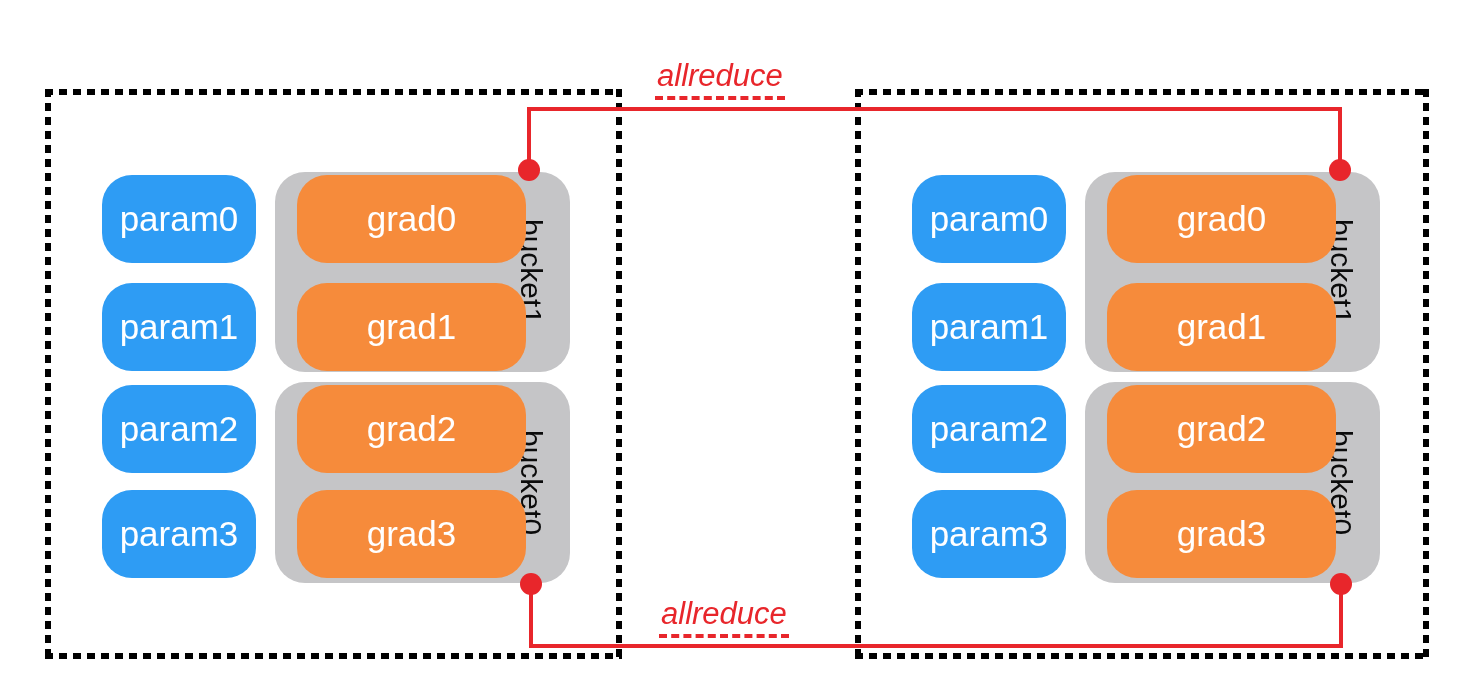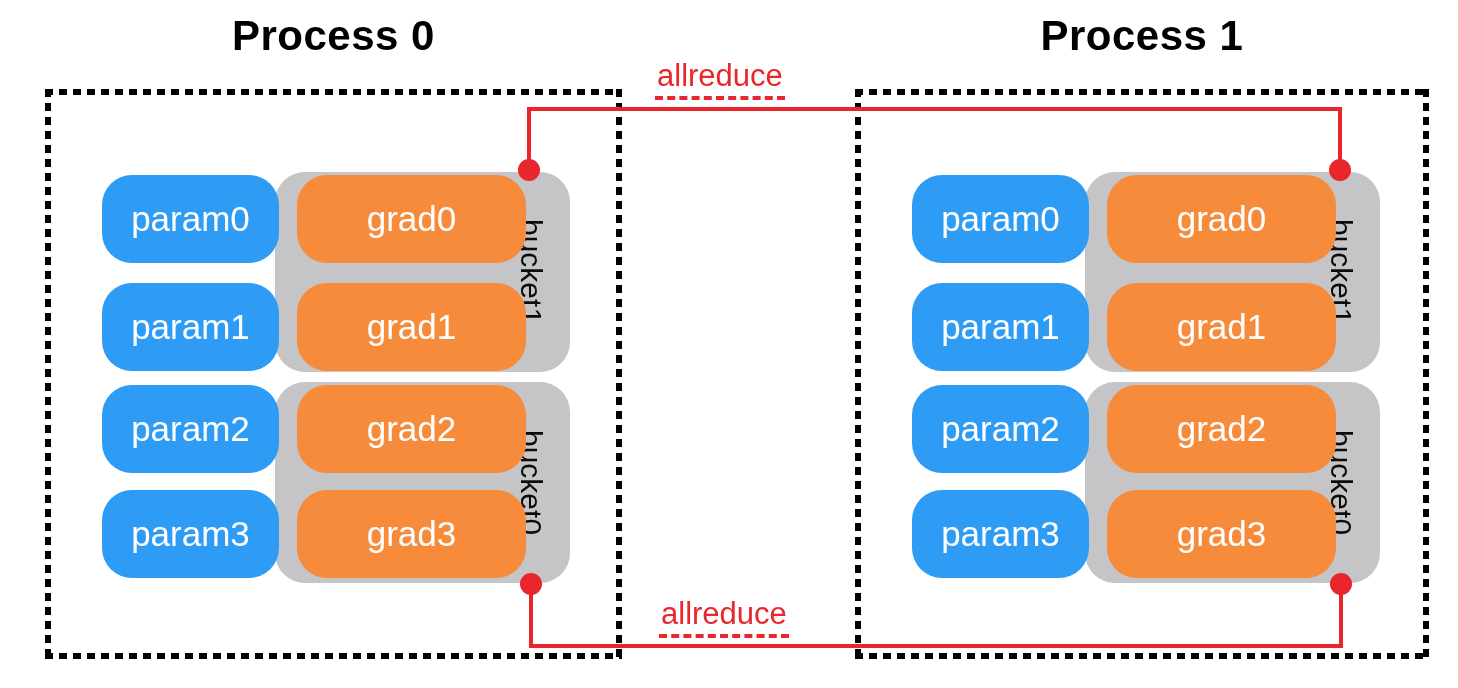--- a/index.html
+++ b/index.html
@@ -44,40 +44,41 @@
   .block{
     position:absolute;
     height:88px;
     border-radius:30px;
     display:flex;
     align-items:center;
     justify-content:center;
     color:#ffffff;
     font-size:35px;
   }
-  .param{width:177px;background:var(--blue);}
+  .param{width:154px;background:var(--blue);}
   .grad{width:229px;background:var(--orange);}
   .bucket-label{
     position:absolute;
     width:78px;
     display:flex;
     align-items:center;
     justify-content:center;
     writing-mode:vertical-rl;
     text-orientation:mixed;
     font-size:30px;
     color:#0b0b0b;
   }
   .allreduce-label{
     position:absolute;
     color:var(--red);
     font-size:31px;
     line-height:1.05;
     padding:0 2px 3px 2px;
     border-bottom:4px dashed var(--red);
+    font-style:italic;
   }
   .connector-overlay{
     position:absolute;
     left:0;top:0;
     width:1458px;height:688px;
     pointer-events:none;
     z-index:10;
   }
   .connector-line{
     fill:none;
@@ -87,42 +88,40 @@
   .connector-dot{
     fill:var(--red);
     stroke:none;
   }
 </style>
 </head>
 <body>
 
 <div class="stage">
 
-  <div class="process-title" style="left:45px;width:577px;">Process 0</div>
 
   <div class="process-box" style="left:45px;top:89px;width:577px;height:570px;"></div>
 
   <div class="bucket" style="left:275px;top:172px;width:295px;height:200px;"></div>
 
   <div class="bucket" style="left:275px;top:382px;width:295px;height:201px;"></div>
 
   <div class="bucket-label" style="left:492px;top:172px;height:200px;">bucket1</div>
   <div class="bucket-label" style="left:492px;top:382px;height:201px;">bucket0</div>
 
   <div class="block grad" style="left:297px;top:175px;">grad0</div>
   <div class="block grad" style="left:297px;top:283px;">grad1</div>
   <div class="block grad" style="left:297px;top:385px;">grad2</div>
   <div class="block grad" style="left:297px;top:490px;">grad3</div>
 
   <div class="block param" style="left:102px;top:175px;">param0</div>
   <div class="block param" style="left:102px;top:283px;">param1</div>
   <div class="block param" style="left:102px;top:385px;">param2</div>
   <div class="block param" style="left:102px;top:490px;">param3</div>
 
-  <div class="process-title" style="left:855px;width:574px;">Process 1</div>
 
   <div class="process-box" style="left:855px;top:89px;width:574px;height:570px;"></div>
 
   <div class="bucket" style="left:1085px;top:172px;width:295px;height:200px;"></div>
   <div class="bucket" style="left:1085px;top:382px;width:295px;height:201px;"></div>
 
   <div class="bucket-label" style="left:1302px;top:172px;height:200px;">bucket1</div>
   <div class="bucket-label" style="left:1302px;top:382px;height:201px;">bucket0</div>
 
   <div class="block grad" style="left:1107px;top:175px;">grad0</div>

